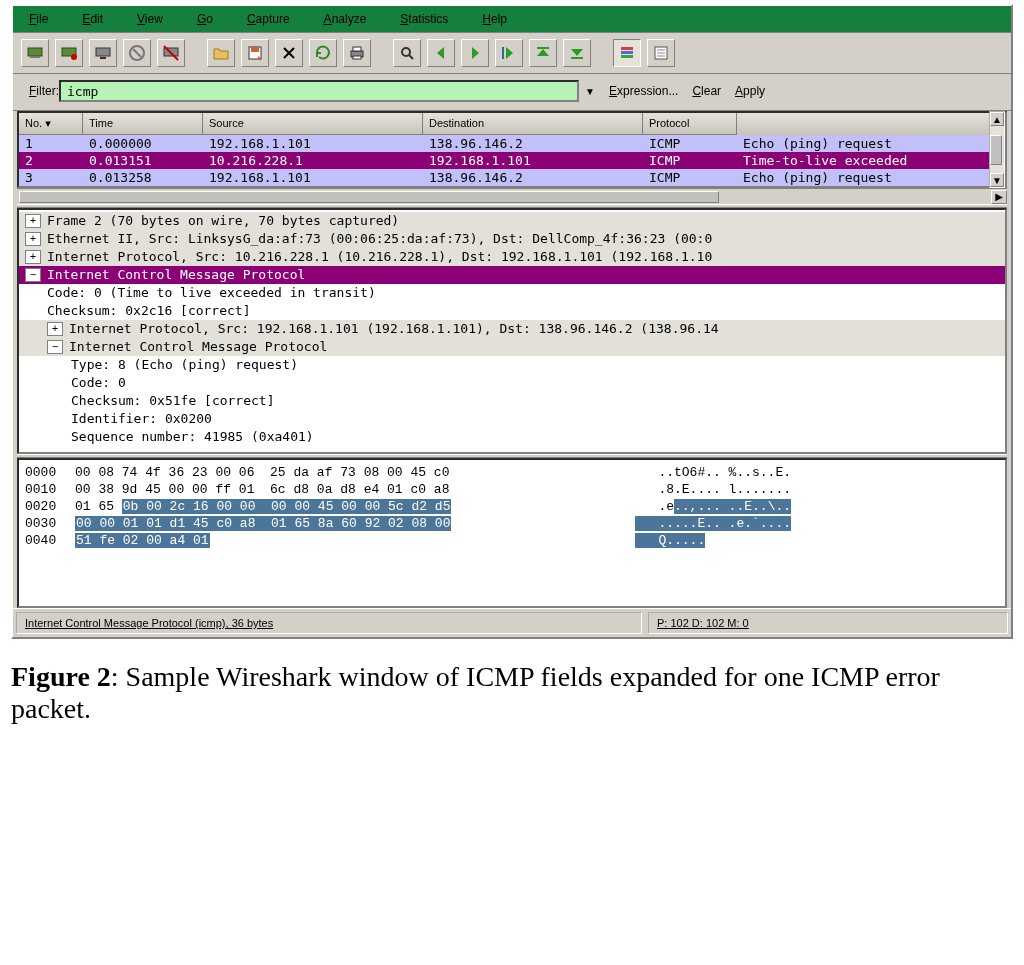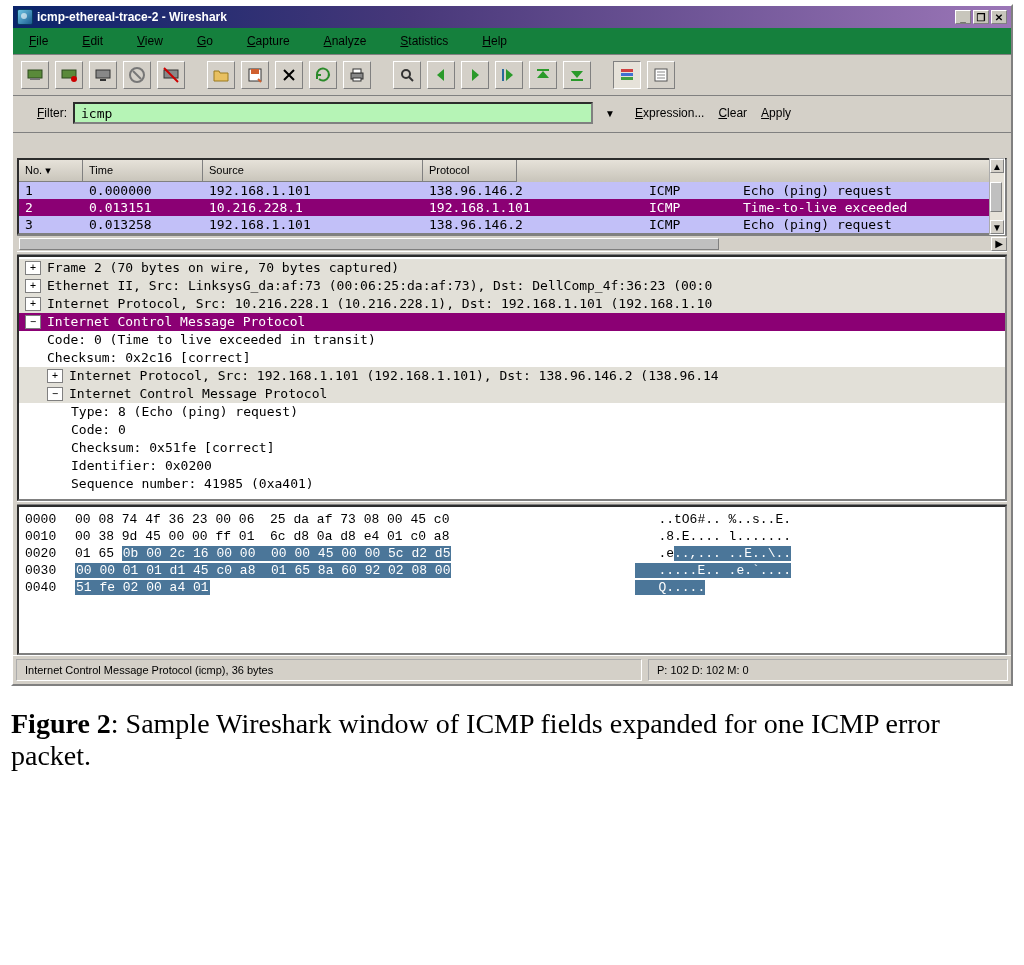--- a/index.html
+++ b/index.html
@@ -16,30 +16,30 @@
   .menubar { display:flex; gap:18px; padding:4px 8px; background:#15803d; border-bottom:1px solid #808080;text-align:right; }
   .menubar .menuitem { padding:2px 8px; font-size:12px; cursor:default; }
   .menubar .menuitem .ul { text-decoration: underline; }
 
   .toolbar { display:flex; align-items:center; gap:6px; padding:6px 8px; background:#d4d0c8; border-bottom:1px solid #808080; }
   .tbtn { width:28px; height:28px; border:1px solid #fff; border-right-color:#808080; border-bottom-color:#808080; background:#d4d0c8; display:flex; align-items:center; justify-content:center; cursor:default; position:relative; }
   .tsep { width:10px; }
   .tbtn svg { width:18px; height:18px; }
   .tbtn.active { border:1px solid #808080; border-right-color:#fff; border-bottom-color:#fff; background:#e6e2d9; }
 
-  .filterbar { display:flex; align-items:center; padding:6px 24px 8px; gap:6px; border-bottom:1px solid #808080; }
+  .filterbar { display:flex; align-items:center; padding:6px 16px 8px; border-bottom:1px solid #808080; }
   .filterlabel { font-size:12px; }
   .filterlabel .ul { text-decoration: underline; }
   .filterbox { flex:0 0 520px; height:22px; background:#b6f4b6; border:2px inset #808080; padding:2px 6px; font-family:"Lucida Console","DejaVu Sans Mono",monospace; font-size:13px; }
   .drop { width:14px; height:14px; display:flex; align-items:center; justify-content:center; font-size:10px; margin-left:4px; }
   .filteractions { display:flex; gap:14px; margin-left:12px; font-size:12px; }
   .filteractions span { cursor:default; }
   .filteractions .ul { text-decoration: underline; }
 
-  .pane-container { background:#d4d0c8;margin-top:25px; }
+  .pane-container { background:#d4d0c8; }
   .packet-list { background:#fff; border:2px inset #808080; margin:0 4px; }
   .list-header { display:flex; background: linear-gradient(#e6e2d9,#c8c4ba); font-size:11px; color:#000; }
   .list-header .col { padding:4px 6px; border-right:1px solid #808080; border-bottom:1px solid #808080; }
   .col-no { width:64px; }
   .col-time { width:120px; }
   .col-src { width:220px; }
   .col-dst { width:220px; }
   .col-proto { width:94px; }
   .col-info { flex:1; }
 
@@ -66,45 +66,36 @@
 
   .bytes-pane { background:#fff; border:2px inset #808080; margin:0 4px; font-family:Liberation Mono, monospace; font-size:13px; line-height:17px; padding:4px 6px; white-space:pre; min-height:150px; }
   .bytes-row { display:flex; }
   .offset { width:50px; color:#000; }
   .hex { flex:0 0 560px; }
   .ascii { flex:1; }
   .hl { background:#4b7699; color:#ffffff; padding:0 1px; }
   .hl-asc { background:#4b7699; color:#fff; }
 
   .statusbar { display:flex; border-top:1px solid #fff; background:#d4d0c8; font-size:11px; }
-  .statuscell { padding:4px 8px; border:1px inset #fff; flex:1; margin:3px; }
+  .statuscell { padding:4px 8px; border:1px inset #fff; flex:1; margin:3px;text-decoration:underline; }
 
   .figure-caption { font-family: "Times New Roman", Times, serif; font-size:28px; text-align:left; margin:22px auto 20px; width:1002px; }
   .figure-caption b { font-weight:bold; }
 
   .vscroll { position:absolute; right:6px; top:0; bottom:0; width:16px; background:#d4d0c8; border:1px inset #fff; display:flex; flex-direction:column; align-items:center; }
   .vscroll .arrow { width:14px; height:14px; border:1px solid #808080; border-top-color:#fff; border-left-color:#fff; background:#d4d0c8; display:flex; align-items:center; justify-content:center; font-size:10px; }
   .vscroll .track { flex:1; width:14px; background:#e6e2d9; display:flex; }
   .vscroll .vthumb { width:12px; height:30px; background:#c0c0c0; border:1px solid #808080; border-top-color:#fff; border-left-color:#fff; margin:auto 0 auto 0; }
   .packet-list-wrap { position:relative; }
 </style>
 </head>
 <body>
 
 <div class="window">
 
-  <div class="titlebar">
-    <div class="app-icon"></div>
-    <div class="titlebar-text">icmp-ethereal-trace-2 - Wireshark</div>
-    <div class="winbtns">
-      <div class="winbtn">_</div>
-      <div class="winbtn">❐</div>
-      <div class="winbtn">✕</div>
-    </div>
-  </div>
 
   <div class="menubar">
     <div class="menuitem"><span class="ul">F</span><span>ile</span></div>
     <div class="menuitem"><span class="ul">E</span>dit</div>
     <div class="menuitem"><span class="ul">V</span>iew</div>
     <div class="menuitem"><span class="ul">G</span>o</div>
     <div class="menuitem"><span class="ul">C</span>apture</div>
     <div class="menuitem"><span class="ul">A</span>nalyze</div>
     <div class="menuitem"><span class="ul">S</span>tatistics</div>
     <div class="menuitem"><span class="ul">H</span>elp</div>
@@ -234,20 +225,21 @@
     </div>
   </div>
 
   <div class="pane-container">
     <div class="packet-list-wrap">
     <div class="packet-list">
       <div class="list-header">
         <div class="col col-no">No. ▾</div>
         <div class="col col-time">Time</div>
         <div class="col col-src">Source</div>
+        <div class="col col-dst">Destination</div>
         <div class="col col-proto">Protocol</div>
       </div>
       <div class="list-body" id="list-body">
             <div class="list-row row-normal">
               <div class="cell col-no">   1</div>
               <div class="cell col-time">0.000000</div>
               <div class="cell col-src">192.168.1.101</div>
               <div class="cell col-dst">138.96.146.2</div>
               <div class="cell col-proto">ICMP</div>
               <div class="cell col-info">Echo (ping) request</div>

